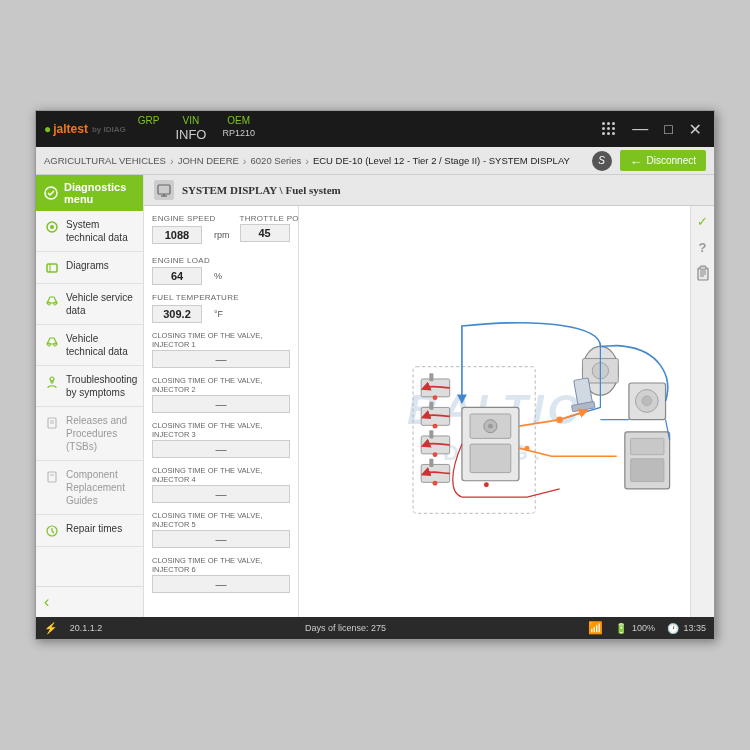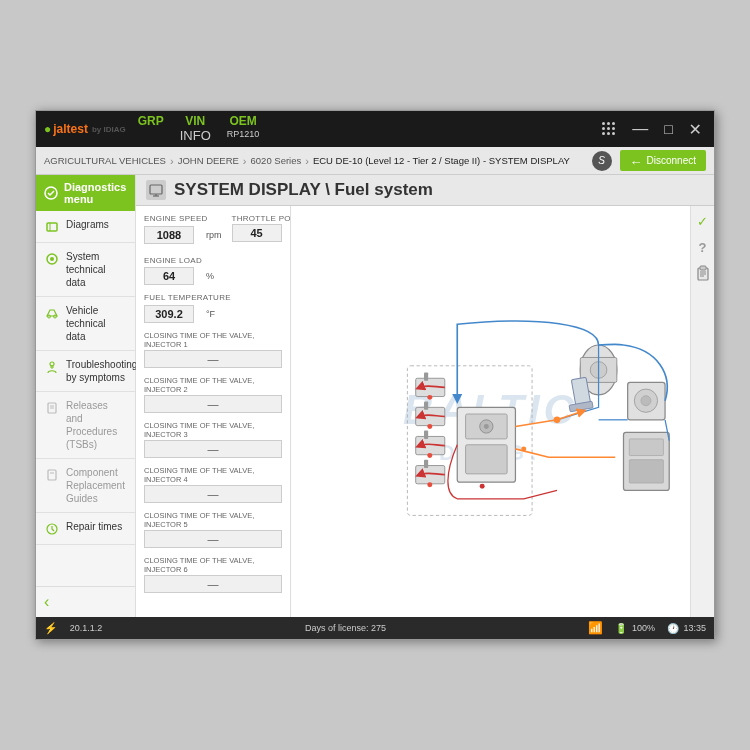--- a/index.html
+++ b/index.html
@@ -45,21 +45,21 @@
       display: flex;
       gap: 16px;
       margin-left: 12px;
     }
     .title-bar-nav-item {
       color: #ccc;
       font-size: 10px;
       text-align: center;
       line-height: 1.2;
     }
-    .title-bar-nav-item .label { color: #7cc320; font-weight: bold; font-size: 12px; }
+    .title-bar-nav-item .label { color: #7cc320; font-weight: normal; font-size: 10px; }
     .title-bar-spacer { flex: 1; }
     .title-bar-controls {
       display: flex;
       gap: 8px;
       align-items: center;
     }
     .title-bar-btn {
       color: #ccc;
       cursor: pointer;
       font-size: 14px;
@@ -128,21 +128,21 @@
       font-style: italic;
     }
     
     .main-layout {
       display: flex;
       flex: 1;
       overflow: hidden;
     }
     
     .sidebar {
-      width: 100px;
+      width: 108px;
       background: #f5f5f5;
       border-right: 1px solid #ddd;
       flex-shrink: 0;
       display: flex;
       flex-direction: column;
     }
     .sidebar-header {
       background: #7cc320;
       color: white;
       padding: 6px 8px;
@@ -208,23 +208,24 @@
     }
     .content-header-icon {
       width: 20px; height: 20px;
       background: #ccc;
       border-radius: 2px;
       display: flex;
       align-items: center;
       justify-content: center;
     }
     .content-header-title {
-      font-size: 17px;
+      font-size: 11px;
       font-weight: bold;
       color: #333;
+      font-family: Liberation Serif, serif;
     }
     .content-body {
       display: flex;
       flex: 1;
       overflow: hidden;
     }
     
     .data-panel {
       width: 155px;
       background: white;
@@ -445,37 +446,47 @@
             <circle cx="7" cy="7" r="6" stroke="white" stroke-width="1.5"></circle>
             <path d="M4 7 L6 9 L10 5" stroke="white" stroke-width="1.5"></path>
           </svg>
         </div>
         <span>Diagnostics menu</span>
       </div>
 
       <div class="sidebar-menu-item">
         <div class="item-icon">
           <svg width="14" height="14" viewBox="0 0 14 14">
-            <rect x="2" y="3" width="10" height="8" rx="1" stroke="#7cc320" stroke-width="1.5" fill="none"></rect>
-            <line x1="5" y1="3" x2="5" y2="11" stroke="#7cc320" stroke-width="1"></line>
-          </svg>
-        </div>
-        <span>Diagrams</span>
+            <circle cx="7" cy="7" r="5" stroke="#7cc320" stroke-width="1.5" fill="none"></circle>
+            <circle cx="7" cy="7" r="2" fill="#7cc320"></circle>
+          </svg>
+        </div>
+        <span>System technical data</span>
       </div>
 
       <div class="sidebar-menu-item">
         <div class="item-icon">
           <svg width="14" height="14" viewBox="0 0 14 14">
-            <circle cx="7" cy="7" r="5" stroke="#7cc320" stroke-width="1.5" fill="none"></circle>
-            <circle cx="7" cy="7" r="2" fill="#7cc320"></circle>
-          </svg>
-        </div>
-        <span>System technical data</span>
-      </div>
-
+            <rect x="2" y="3" width="10" height="8" rx="1" stroke="#7cc320" stroke-width="1.5" fill="none"></rect>
+            <line x1="5" y1="3" x2="5" y2="11" stroke="#7cc320" stroke-width="1"></line>
+          </svg>
+        </div>
+        <span>Diagrams</span>
+      </div>
+
+      <div class="sidebar-menu-item">
+        <div class="item-icon">
+          <svg width="14" height="14" viewBox="0 0 14 14">
+            <path d="M2 10 L5 4 L9 4 L12 10 Z" stroke="#7cc320" stroke-width="1.2" fill="none"></path>
+            <circle cx="4" cy="10.5" r="1.5" stroke="#7cc320" stroke-width="1" fill="none"></circle>
+            <circle cx="10" cy="10.5" r="1.5" stroke="#7cc320" stroke-width="1" fill="none"></circle>
+          </svg>
+        </div>
+        <span>Vehicle service data</span>
+      </div>
 
       <div class="sidebar-menu-item">
         <div class="item-icon">
           <svg width="14" height="14" viewBox="0 0 14 14">
             <path d="M2 10 L5 4 L9 4 L12 10 Z" stroke="#7cc320" stroke-width="1.2" fill="none"></path>
             <circle cx="4" cy="10.5" r="1.5" stroke="#7cc320" stroke-width="1" fill="none"></circle>
             <circle cx="10" cy="10.5" r="1.5" stroke="#7cc320" stroke-width="1" fill="none"></circle>
           </svg>
         </div>
         <span>Vehicle technical data</span>

